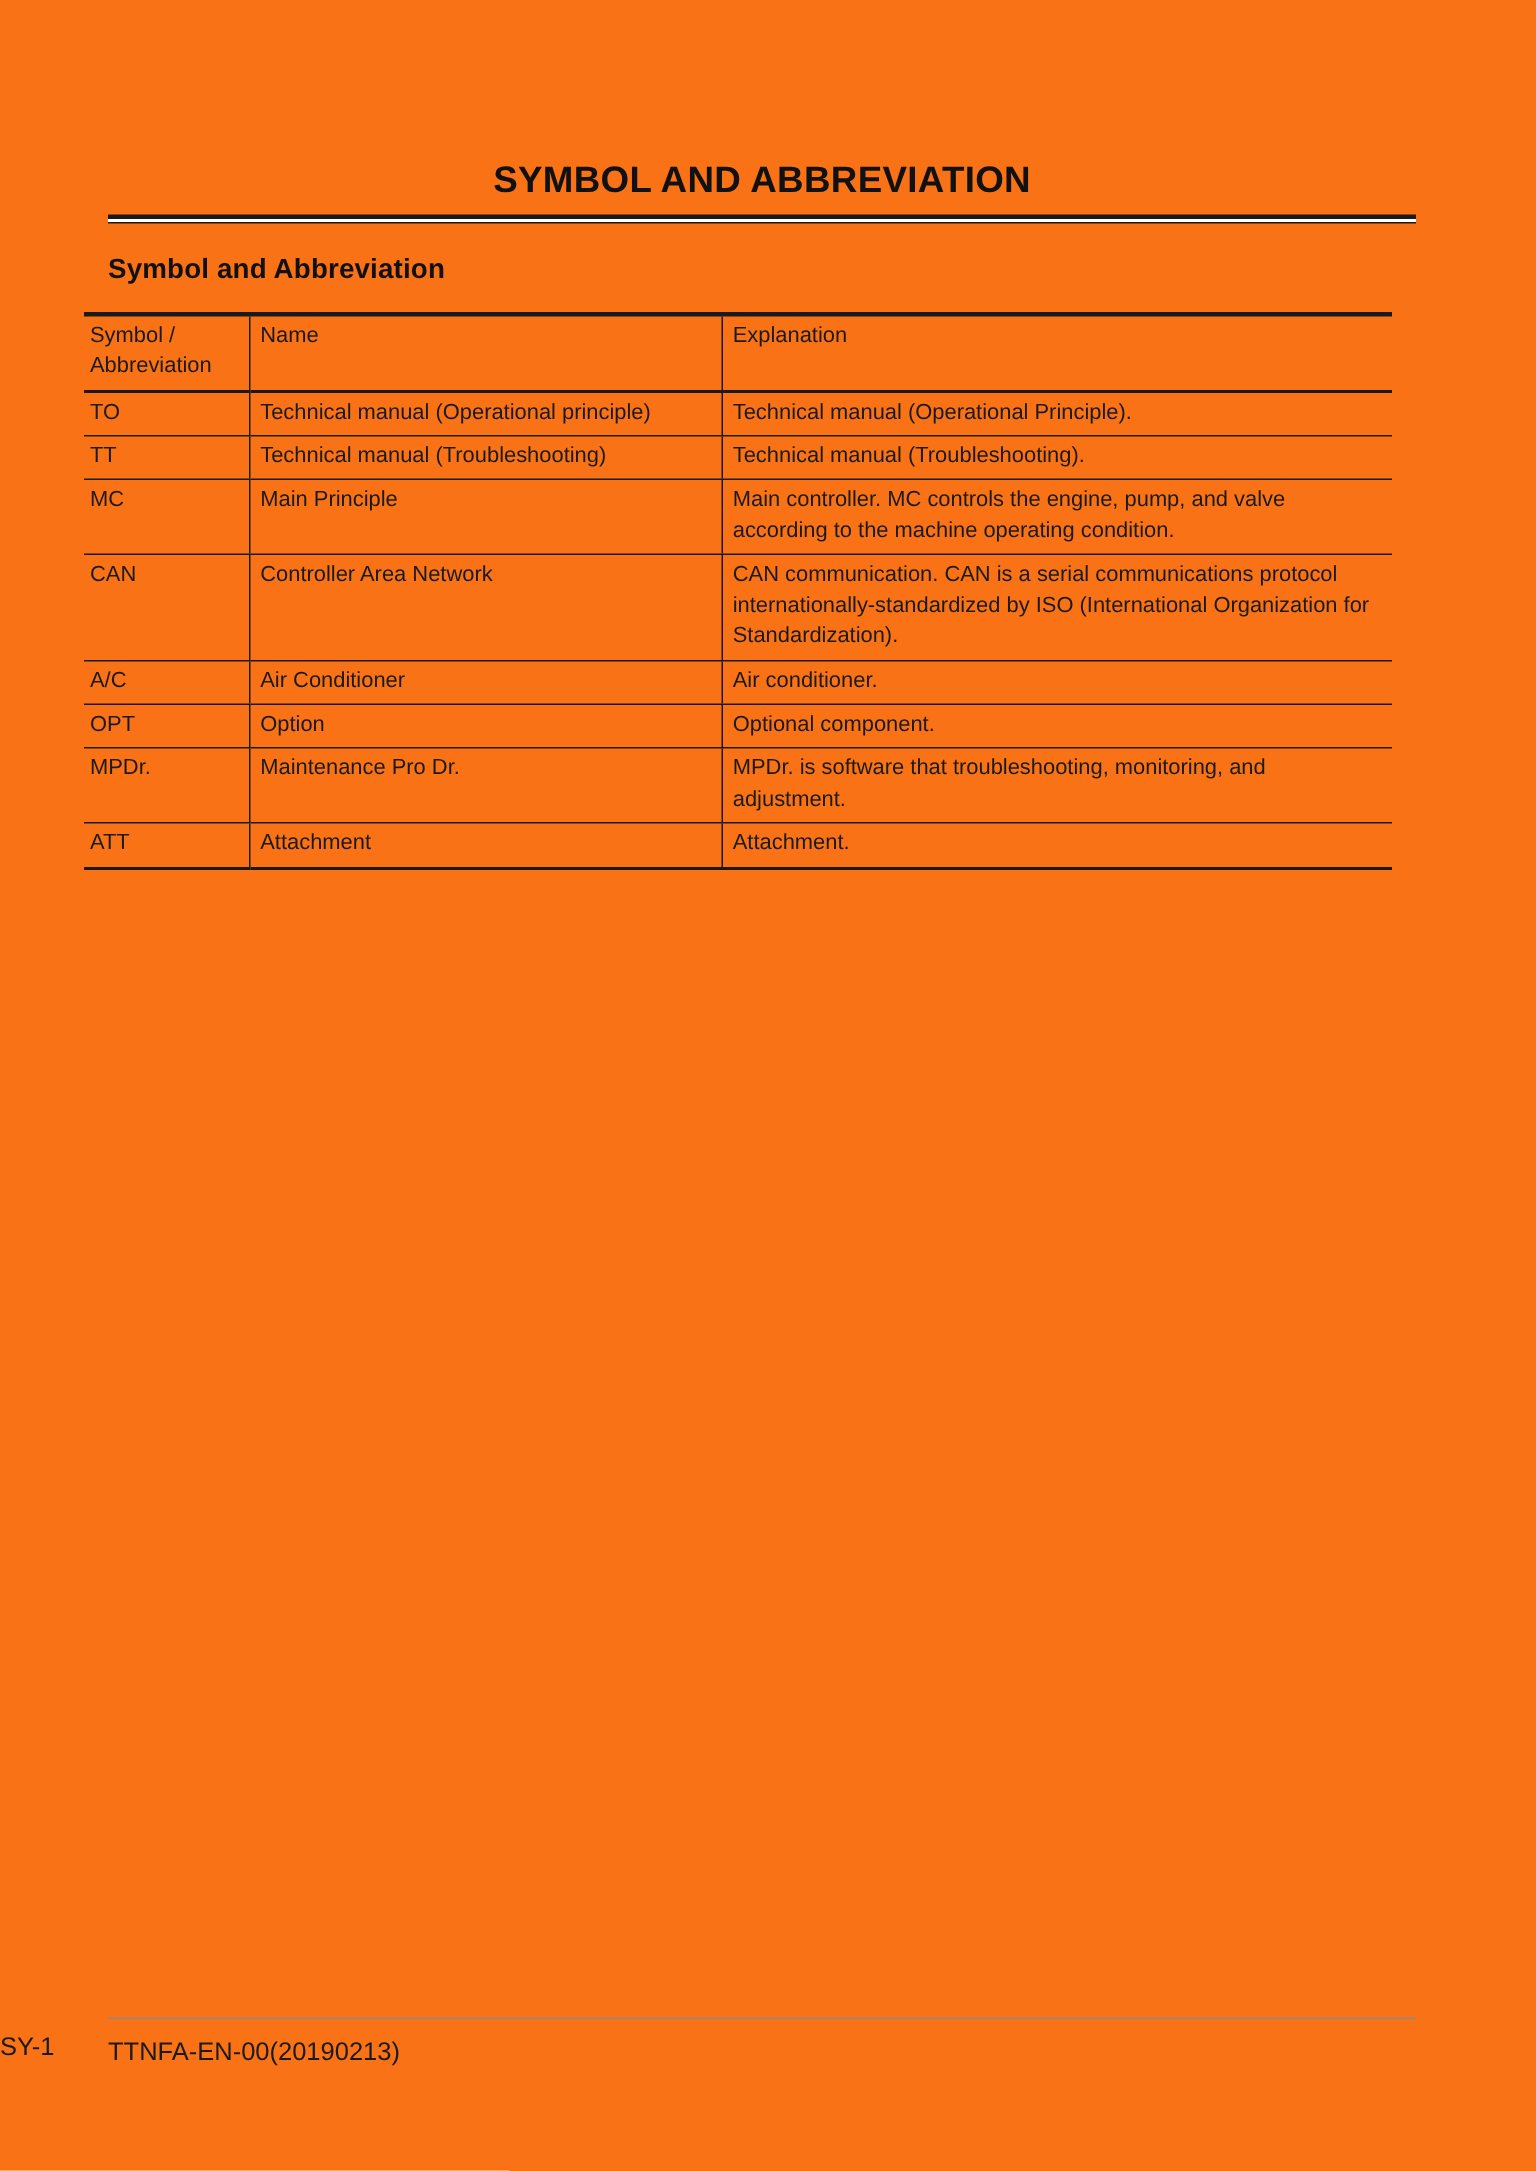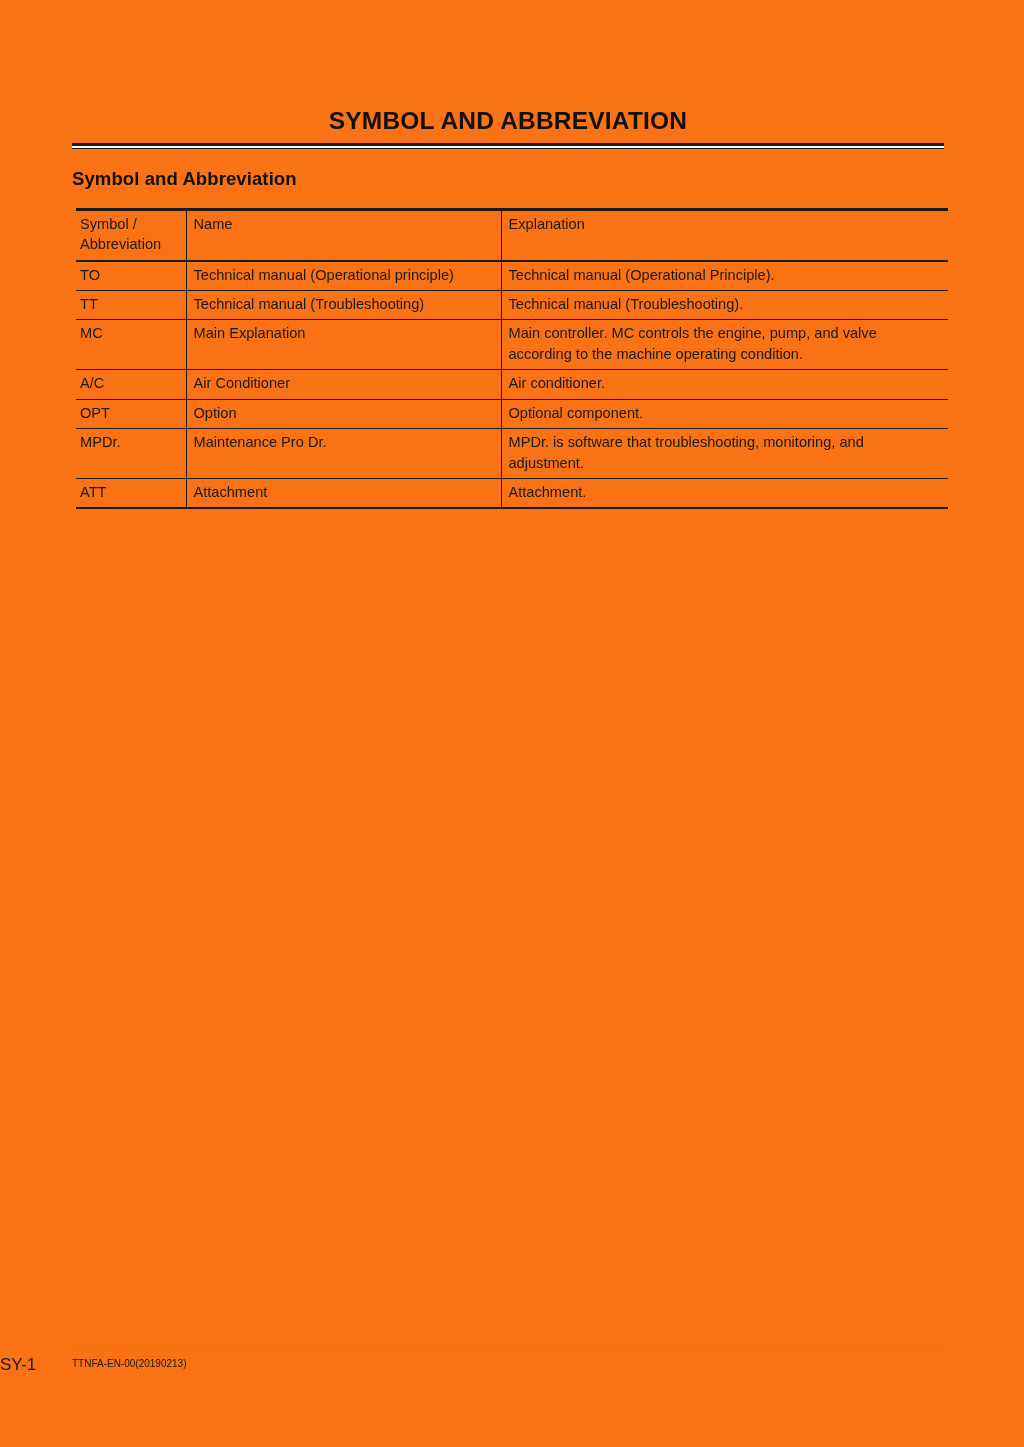--- a/index.html
+++ b/index.html
@@ -65,21 +65,21 @@
     top: 168px;
     font-size: 18.5px;
     font-weight: bold;
     color: #111111;
     letter-spacing: 0.1px;
   }
 
   
   .table-wrap {
     position: absolute;
-    left: 76px;
+    left: 56px;
     top: 208px;
     width: 872px;
   }
   table.abbr-table {
     border-collapse: collapse;
     width: 872px;
     table-layout: fixed;
     font-size: 14.6px;
     color: #1a1a1a;
   }
@@ -119,21 +119,21 @@
     left: 72px;
     top: 1345px;
     width: 872px;
     height: 1.4px;
     background: #8b8b8b;
   }
   .footer-left {
     position: absolute;
     left: 72px;
     top: 1358px;
-    font-size: 10px;
+    font-size: 17px;
     color: #1a1a1a;
   }
   .footer-center {
     position: absolute;
     left: 0;
     top: 1355px;
     width: 1024px;
     text-align: left;
     font-size: 17px;
     color: #1a1a1a;
@@ -176,25 +176,30 @@
 
         <tr>
           <td class="first-col">TT</td>
           <td>Technical manual (Troubleshooting)</td>
           <td>Technical manual (Troubleshooting).</td>
         </tr>
 
 
         <tr>
           <td class="first-col">MC</td>
-          <td>Main Explanation</td>
+          <td>Main Principle</td>
           <td>Main controller. MC controls the engine, pump, and valve according to the machine operating condition.</td>
         </tr>
 
 
+        <tr>
+          <td class="first-col">CAN</td>
+          <td>Controller Area Network</td>
+          <td>CAN communication. CAN is a serial communications protocol internationally-standardized by ISO (International Organization for Standardization).</td>
+        </tr>
 
         <tr>
           <td class="first-col">A/C</td>
           <td>Air Conditioner</td>
           <td>Air conditioner.</td>
         </tr>
 
         <tr>
           <td class="first-col">OPT</td>
           <td>Option</td>

